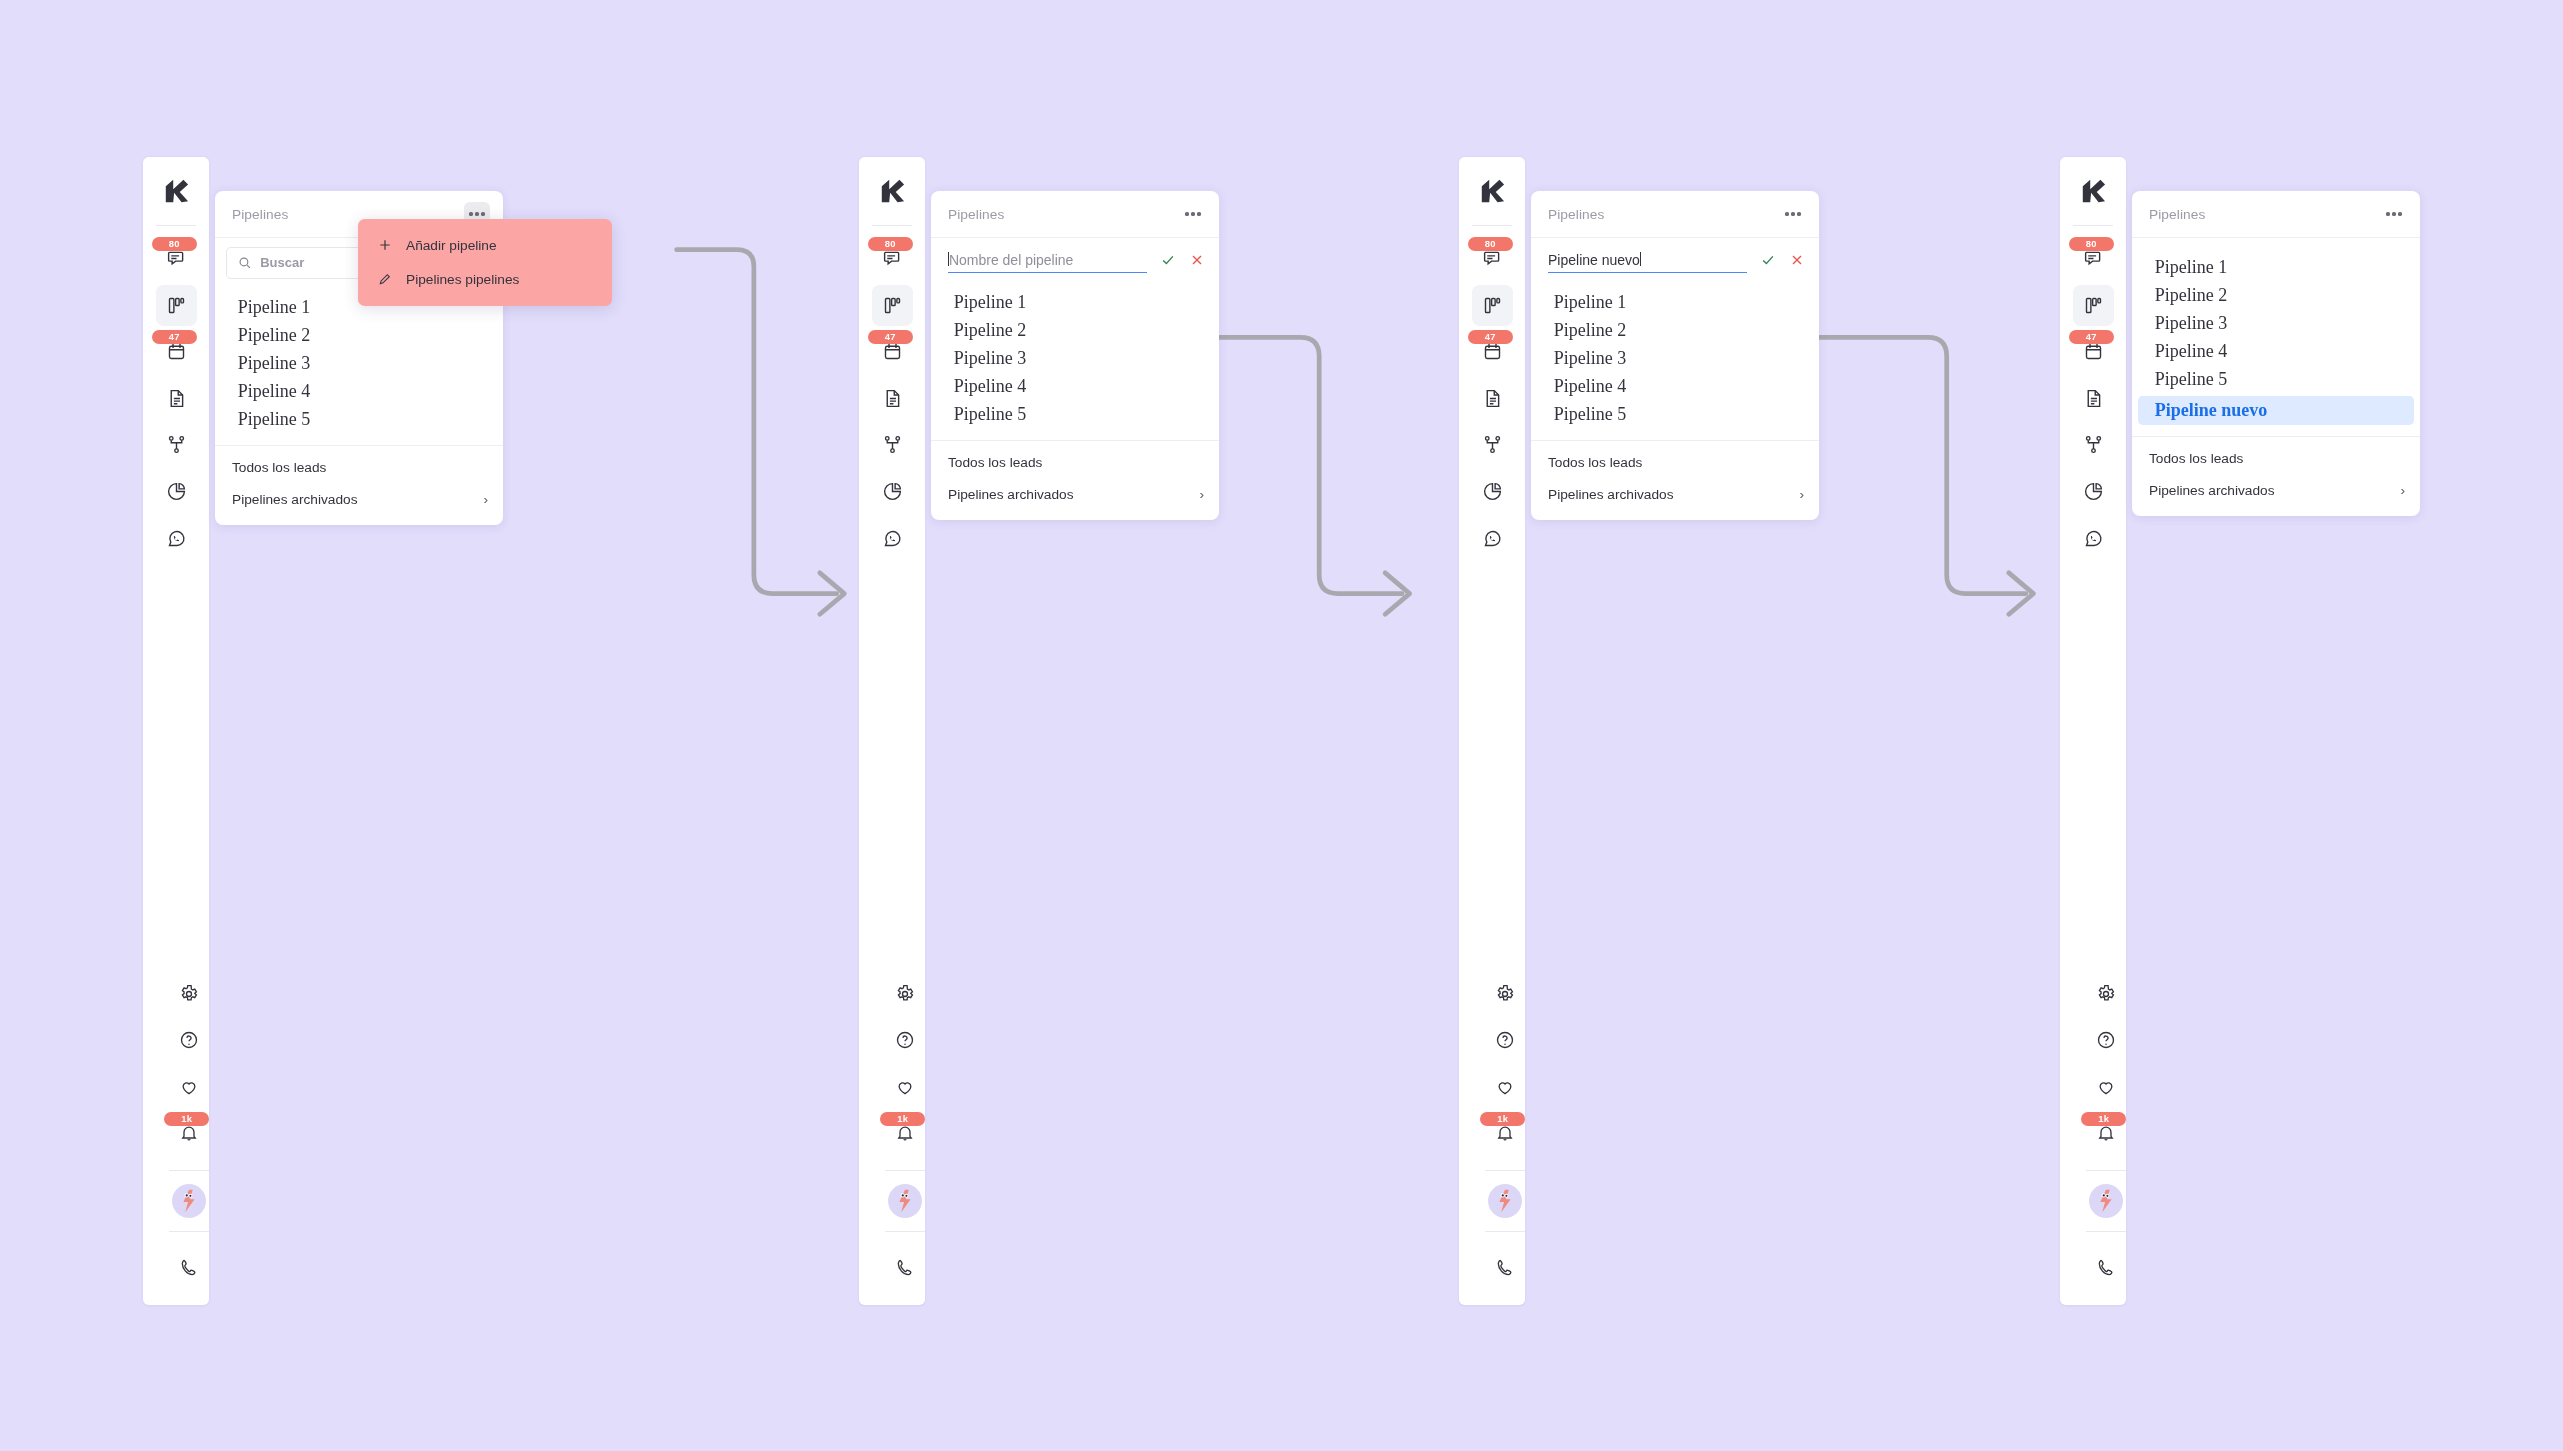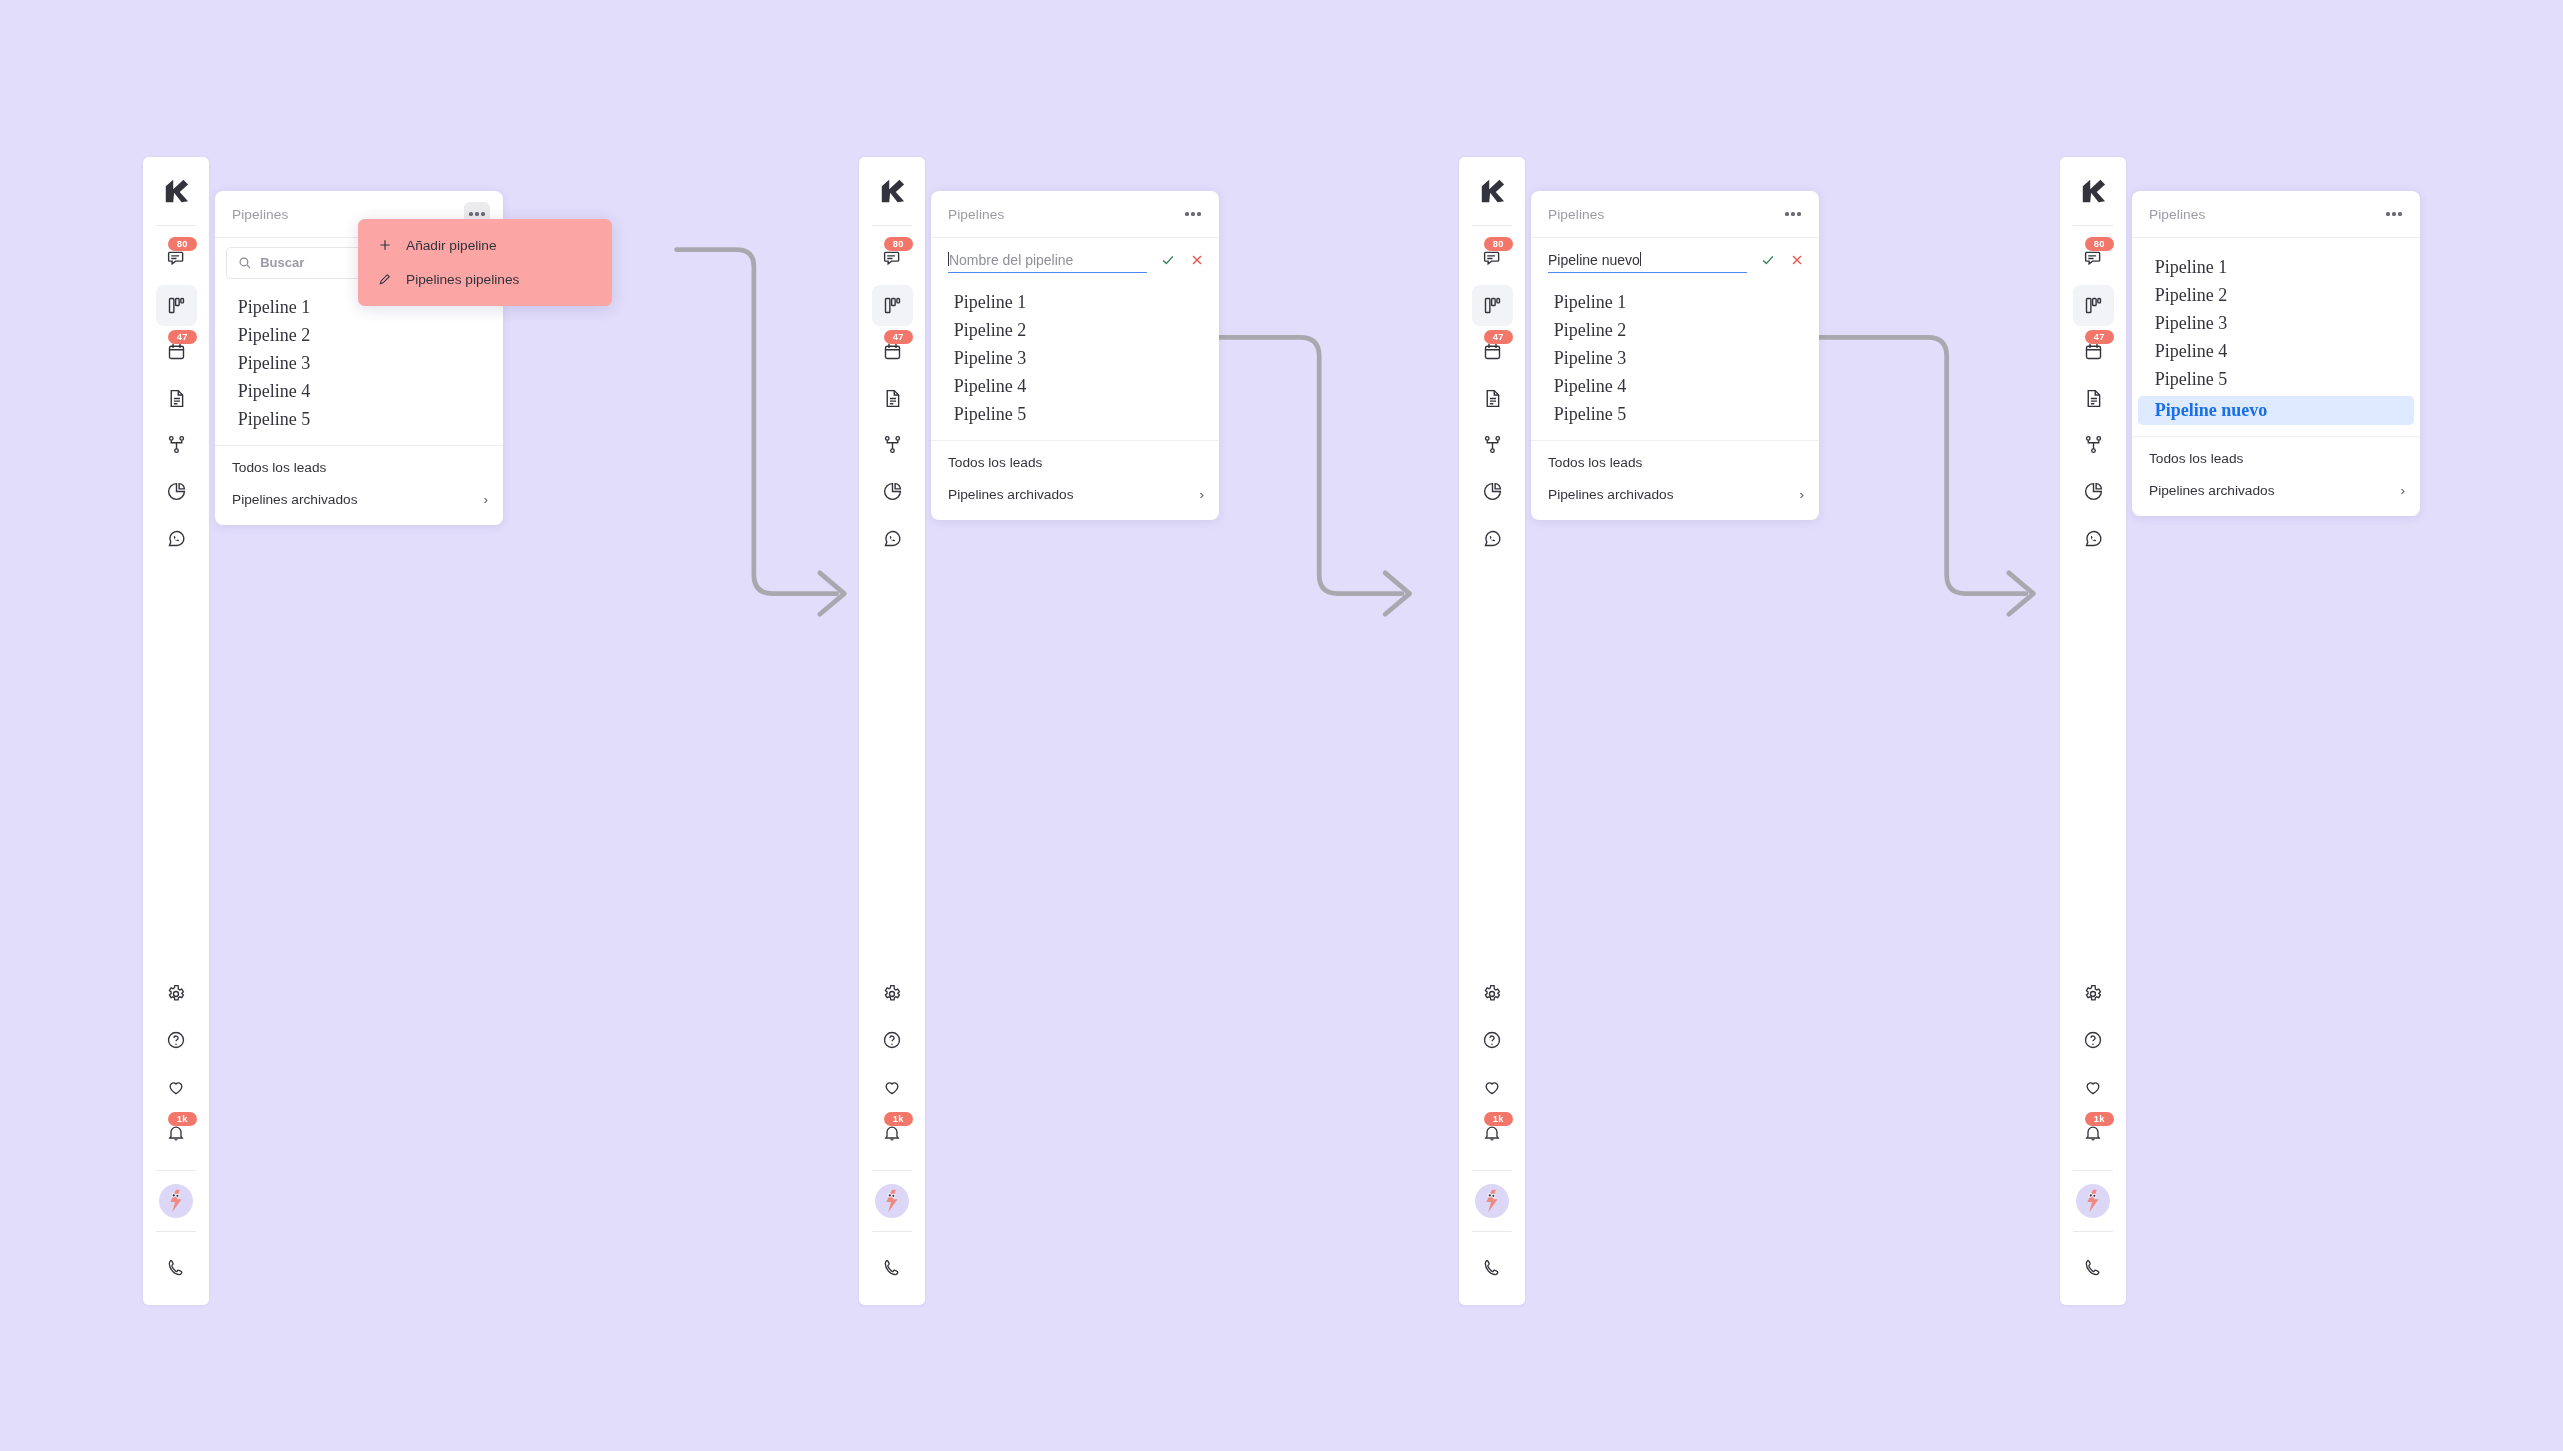--- a/index.html
+++ b/index.html
@@ -32,26 +32,26 @@
   .rail-logo{height:68px;display:flex;align-items:center;justify-content:center;width:100%;}
   .rail-sep{width:40px;height:0.9px;background:#e8e8ee;flex:none;}
   .rail-group{display:flex;flex-direction:column;align-items:center;width:100%;padding-top:9.4px;}
   .rail-btn{
     position:relative;width:41px;height:41px;margin:2.8px 0;
     display:flex;align-items:center;justify-content:center;border-radius:7.5px;
   }
   .rail-btn.active{background:#f2f3f6;}
   .rail-badge{
     position:absolute;top:-0.9px;right:0px;
-    min-width:14px;height:14px;padding:0 9px;box-sizing:border-box;
+    min-width:14px;height:14px;padding:0 17px;box-sizing:border-box;
     background:#f3766a;color:#fff;border-radius:8.5px;
     font-size:9.4px;line-height:14px;text-align:center;font-weight:700;
     letter-spacing:0.1px;
   }
-  .rail-bottom{margin-top:auto;display:flex;flex-direction:column;align-items:center;width:100%;}
+  .rail-bottom{margin-top:auto;display:flex;flex-direction:column;align-items:flex-end;width:100%;}
   .avatar{
     width:34px;height:34px;border-radius:50%;
     background:#ddd7f7;display:flex;align-items:center;justify-content:center;
     overflow:hidden;
   }
   .rail-pad{height:13px;}
 
   
   .card{
     position:absolute;

